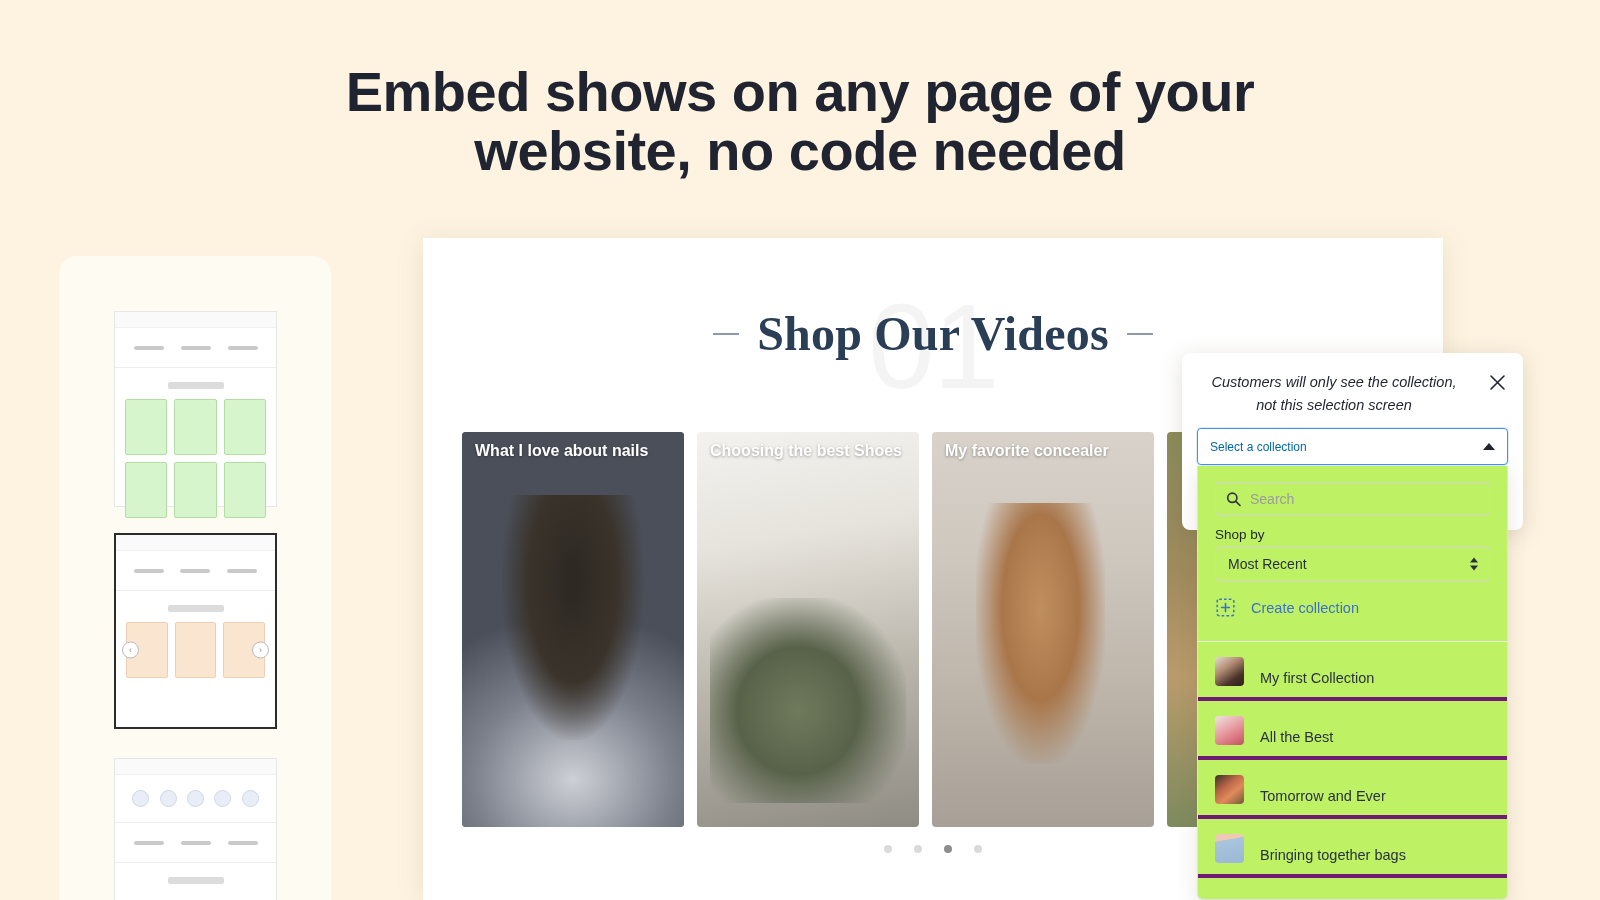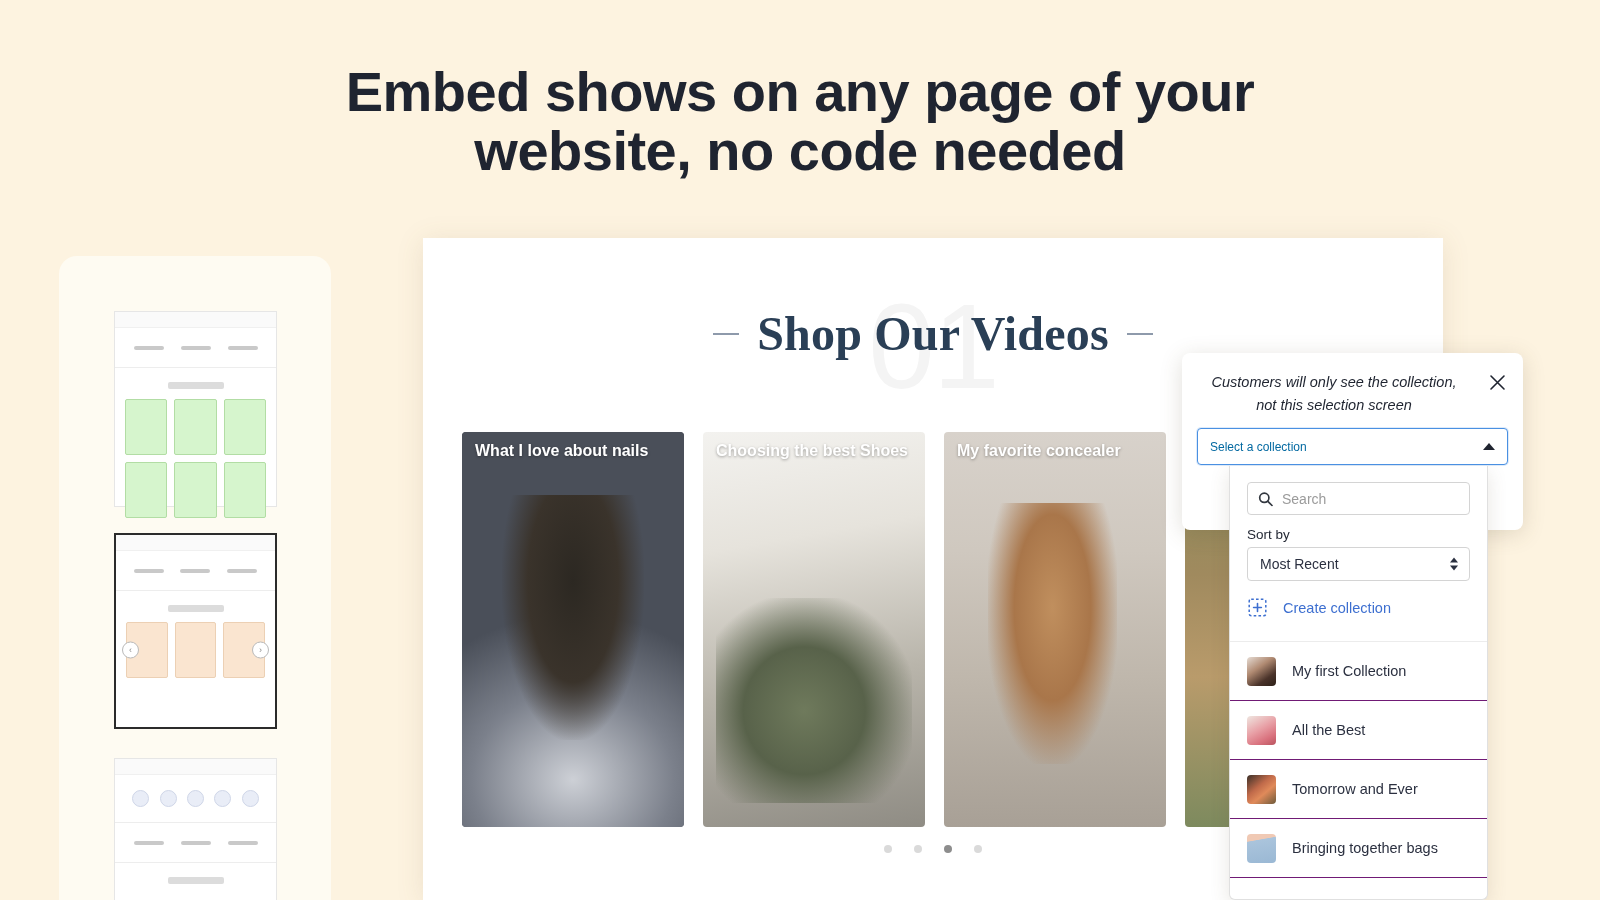--- a/index.html
+++ b/index.html
@@ -133,21 +133,21 @@
     font-weight: 700;
     color: #2a3f56;
     letter-spacing: 0.2px;
   }
 
   
   .cards {
     position: absolute;
     left: 39px; top: 194px;
     display: flex;
-    gap: 19px;
+    gap: 13px;
   }
   .card {
     position: relative;
     width: 222px; height: 395px;
     border-radius: 4px;
     overflow: hidden;
     flex: 0 0 auto;
   }
   .card-title {
     position: absolute;
@@ -235,29 +235,28 @@
     z-index: 12;
     box-shadow: 0 0 0 1px rgba(74,144,226,0.18);
   }
   .select-value { font-size: 12px; color: #0369a1; flex: 1; }
   .caret-up { width: 0; height: 0; border-left: 6px solid transparent;
     border-right: 6px solid transparent; border-bottom: 7px solid #1f2430; }
 
   .dropdown {
     position: absolute;
     left: 1197px; top: 466px;
-    width: 259px; height: 434px;
-    background: #ffffff;
+    width: 311px; height: 434px;
+    background: #bef264;
     border: 1px solid #e0e0e0;
     border-top: none;
     border-radius: 0 0 6px 6px;
     box-shadow: 0 6px 20px rgba(90,80,50,0.14);
     z-index: 11;
     overflow: hidden;
-    margin-left: 32px;
   }
   .dd-top { padding: 16px 17px 0; }
   .search-box {
     position: relative;
     height: 33px;
     border: 1px solid #d4d4d4;
     border-radius: 4px;
     display: flex; align-items: center;
     padding-left: 34px;
   }
@@ -301,24 +300,24 @@
   .create-row {
     display: flex; align-items: center; gap: 16px;
     padding: 17px 17px 24px 18px;
     border-bottom: 1px solid #ececec;
     cursor: pointer;
   }
   .create-icon { width: 19px; height: 19px; flex: 0 0 auto; }
   .create-label { font-size: 14.5px; color: #3d6fd0; }
 
   .coll-row {
-    display: flex; align-items: center; gap: 16px;
+    display: flex; align-items: flex-end; gap: 16px;
     padding: 11px 17px;
     height: 59px;
-    border-bottom: 1px solid #701a75;
+    border-bottom: 4px solid #701a75;
     cursor: pointer;
   }
   .thumb {
     width: 29px; height: 29px;
     border-radius: 4px;
     flex: 0 0 auto;
     overflow: hidden;
   }
   .th-1 { background: linear-gradient(145deg,#e6dcd4 0%,#b08a72 38%,#4a332a 72%,#2d2018 100%); }
   .th-2 { background: linear-gradient(150deg,#efe6e0 0%,#e8a0a6 45%,#d9727e 75%,#b9545f 100%); }
@@ -446,21 +445,21 @@
       <div class="search-box">
         <span class="search-icon">
           <svg width="15" height="15" viewBox="0 0 15 15" aria-hidden="true">
             <circle cx="6.3" cy="6.3" r="4.6" stroke="#333840" stroke-width="1.7" fill="none"></circle>
             <path d="M9.8 9.8 L14 14" stroke="#333840" stroke-width="1.7" stroke-linecap="round"></path>
           </svg>
         </span>
         <input class="search-input" type="text" placeholder="Search" style="">
       </div>
 
-      <div class="sort-label">Sort by</div>
+      <div class="sort-label">Shop by</div>
       <div class="sort-select">
         <span>Most Recent</span>
         <span class="stepper">
           <i class="up"></i>
             <i class="down"></i>
         </span>
       </div>
     </div>
 
     <div class="create-row">

